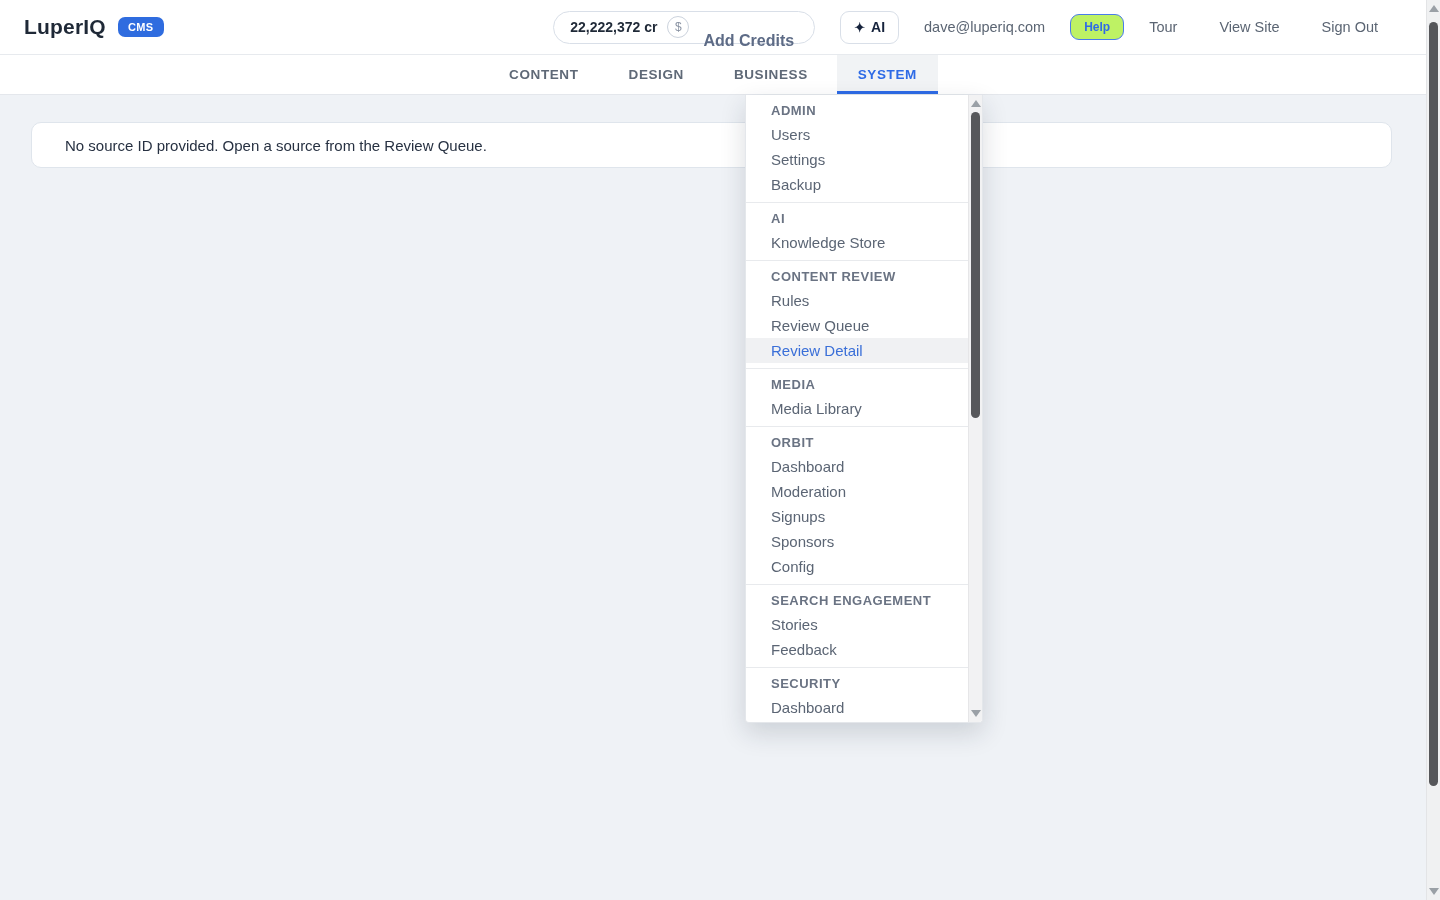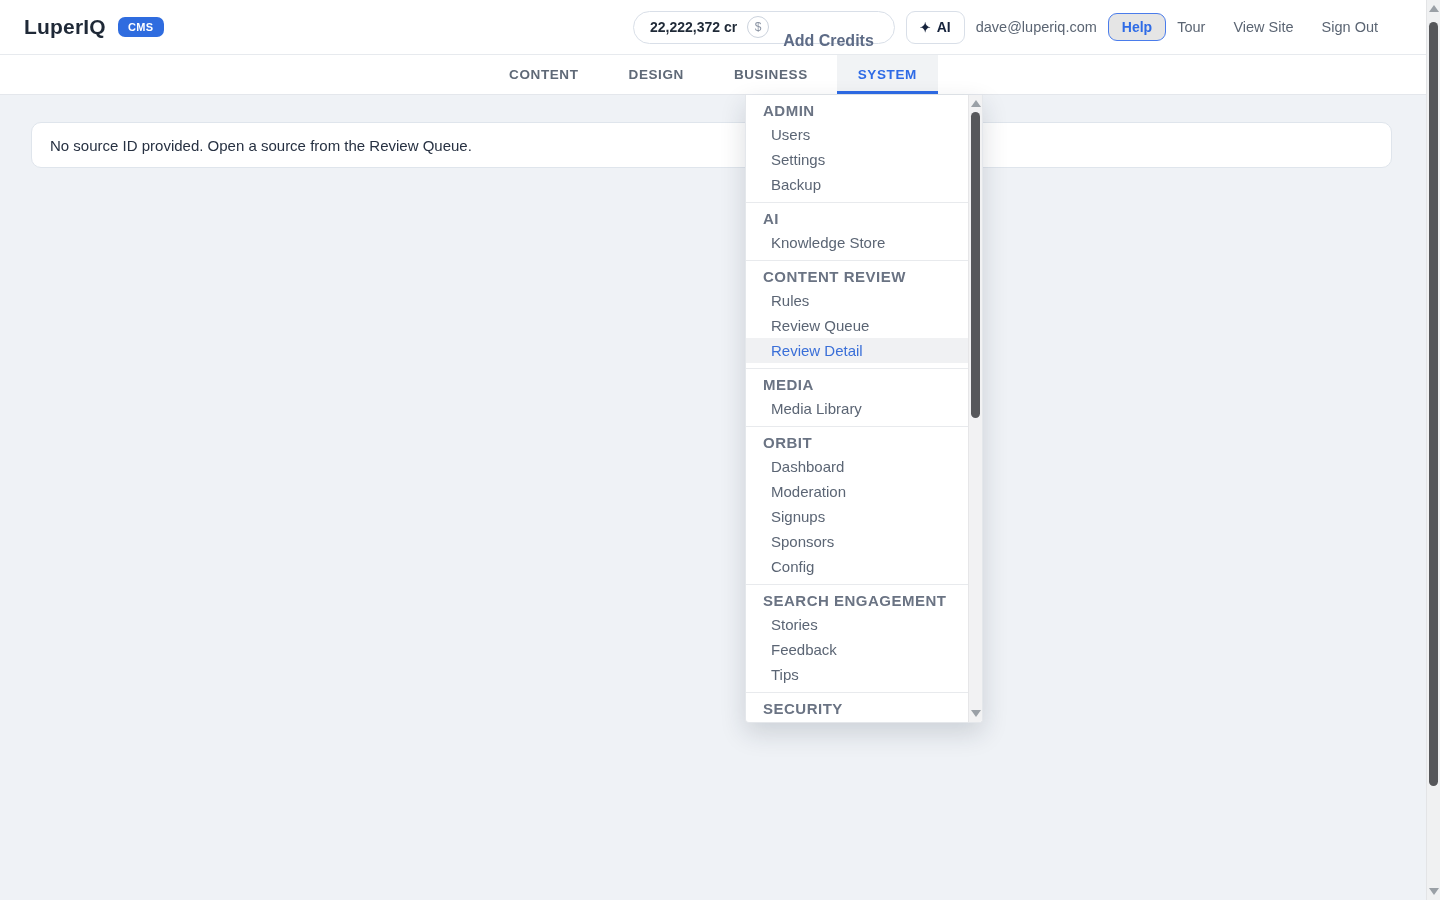--- a/index.html
+++ b/index.html
@@ -16,42 +16,42 @@
   .app-header {
     height:55px; background:#ffffff; border-bottom:1px solid #e7eaee;
     display:flex; align-items:center; padding:0 48px 0 24px;
   }
   .brand { display:flex; align-items:center; gap:12px; }
   .brand-name { font-size:21px; font-weight:bold; color:#1f2937; letter-spacing:.2px; }
   .brand-badge {
     background:#2f6cdf; color:#fff; font-size:11px; font-weight:bold;
     padding:4px 10px; border-radius:7px; letter-spacing:.4px;
   }
-  .header-right { margin-left:auto; display:flex; align-items:center; gap:11px; }
+  .header-right { margin-left:auto; display:flex; align-items:center; gap:25px; }
   .credits-pill {
     display:flex; align-items:center; gap:10px; height:33px;
     border:1px solid #d9dfe8; border-radius:17px; padding:0 16px; background:#fff;
   }
   .credits-amount { font-size:14px; font-weight:bold; color:#1f2937; }
   .currency-circle {
     width:22px; height:22px; border:1px solid #ccd3dd; border-radius:50%;
     display:flex; align-items:center; justify-content:center;
     font-size:12px; color:#8a93a3; background:#fff;
   }
   .add-credits { font-size:16px; font-weight:bold; color:#5d6b86; cursor:pointer; padding:0 4px;margin-top:28px; }
   .ai-button {
     display:flex; align-items:center; gap:6px; height:33px; padding:0 13px;
     border:1px solid #d9dfe8; border-radius:9px; background:#fff;
     font-size:14px; font-weight:bold; color:#16233c; cursor:pointer;
   }
   .ai-sparkle { font-size:13px; }
   .account-email { font-size:14.5px; color:#5b6573; }
   .help-button {
-    border:1.5px solid #4a7ceb; color:#2e6be6; font-size:14px; font-weight:bold;
-    border-radius:9px; padding:5px 13px; background:#e5e5e5; cursor:pointer;
+    border:1.5px solid #4a7ceb; color:#2e6be6; font-size:12px; font-weight:bold;
+    border-radius:9px; padding:5px 13px; background:#bef264; cursor:pointer;
   }
   .header-link { font-size:14.5px; color:#5b6573; cursor:pointer; }
   .header-link + .header-link { margin-left:17px; }
 
   
   .main-nav {
     height:40px; background:#ffffff; border-bottom:1px solid #e4e7ec;
     display:flex; justify-content:center; align-items:stretch;
   }
   .nav-tab {
@@ -62,38 +62,38 @@
   .nav-tab.active {
     color:#2e6be6; background:#f1f3f5;
     box-shadow:inset 0 -3px 0 #2e6be6;
   }
 
   
   .content { position:relative; height:804px; }
   .alert-box {
     position:absolute; left:31px; top:27px; width:1361px; height:46px;
     background:#ffffff; border:1px solid #dfe5ec; border-radius:10px;
-    display:flex; align-items:center; padding:0 18px;
+    display:flex; align-items:center; padding:0 33px;
     font-size:15px; color:#273142;
   }
 
   
   .dropdown {
     position:absolute; left:745px; top:95px; width:238px; height:628px;
     background:#ffffff; border:1px solid #e4e7eb; border-top:none;
     border-radius:0 0 4px 4px;
     box-shadow:0 10px 26px rgba(25,35,55,.16);
     overflow:hidden; z-index:10;
   }
   .menu-body { width:224px; }
   .menu-section { padding:8px 0 5px; }
   .menu-section + .menu-section { border-top:1px solid #e8eaed; }
   .menu-header {
-    font-size:15px; font-weight:bold; color:#6a7383; letter-spacing:.5px;
-    line-height:15px; padding:0 17px; margin-bottom:4px; text-transform:uppercase;
+    font-size:13px; font-weight:bold; color:#6a7383; letter-spacing:.5px;
+    line-height:15px; padding:0 17px; margin-bottom:4px; text-transform:uppercase;margin-left:8px;
   }
   .menu-item {
     height:25px; line-height:25px; padding:0 25px;
     font-size:15px; color:#5b6574; cursor:pointer; white-space:nowrap;
   }
   .menu-item.active { background:#f0f1f3; color:#3a6fd8; }
 
   
   .dd-scrollbar {
     position:absolute; right:0; top:0; bottom:0; width:14px;
@@ -193,21 +193,20 @@
           <div class="menu-item">Moderation</div>
           <div class="menu-item">Signups</div>
           <div class="menu-item">Sponsors</div>
           <div class="menu-item">Config</div>
         </div>
 
         <div class="menu-section">
           <div class="menu-header">SEARCH ENGAGEMENT</div>
           <div class="menu-item">Stories</div>
           <div class="menu-item">Feedback</div>
-          <div class="menu-item">Tips</div>
         </div>
 
         <div class="menu-section">
           <div class="menu-header">SECURITY</div>
           <div class="menu-item">Dashboard</div>
         </div>
 
       </div>
 
       <div class="dd-scrollbar">

